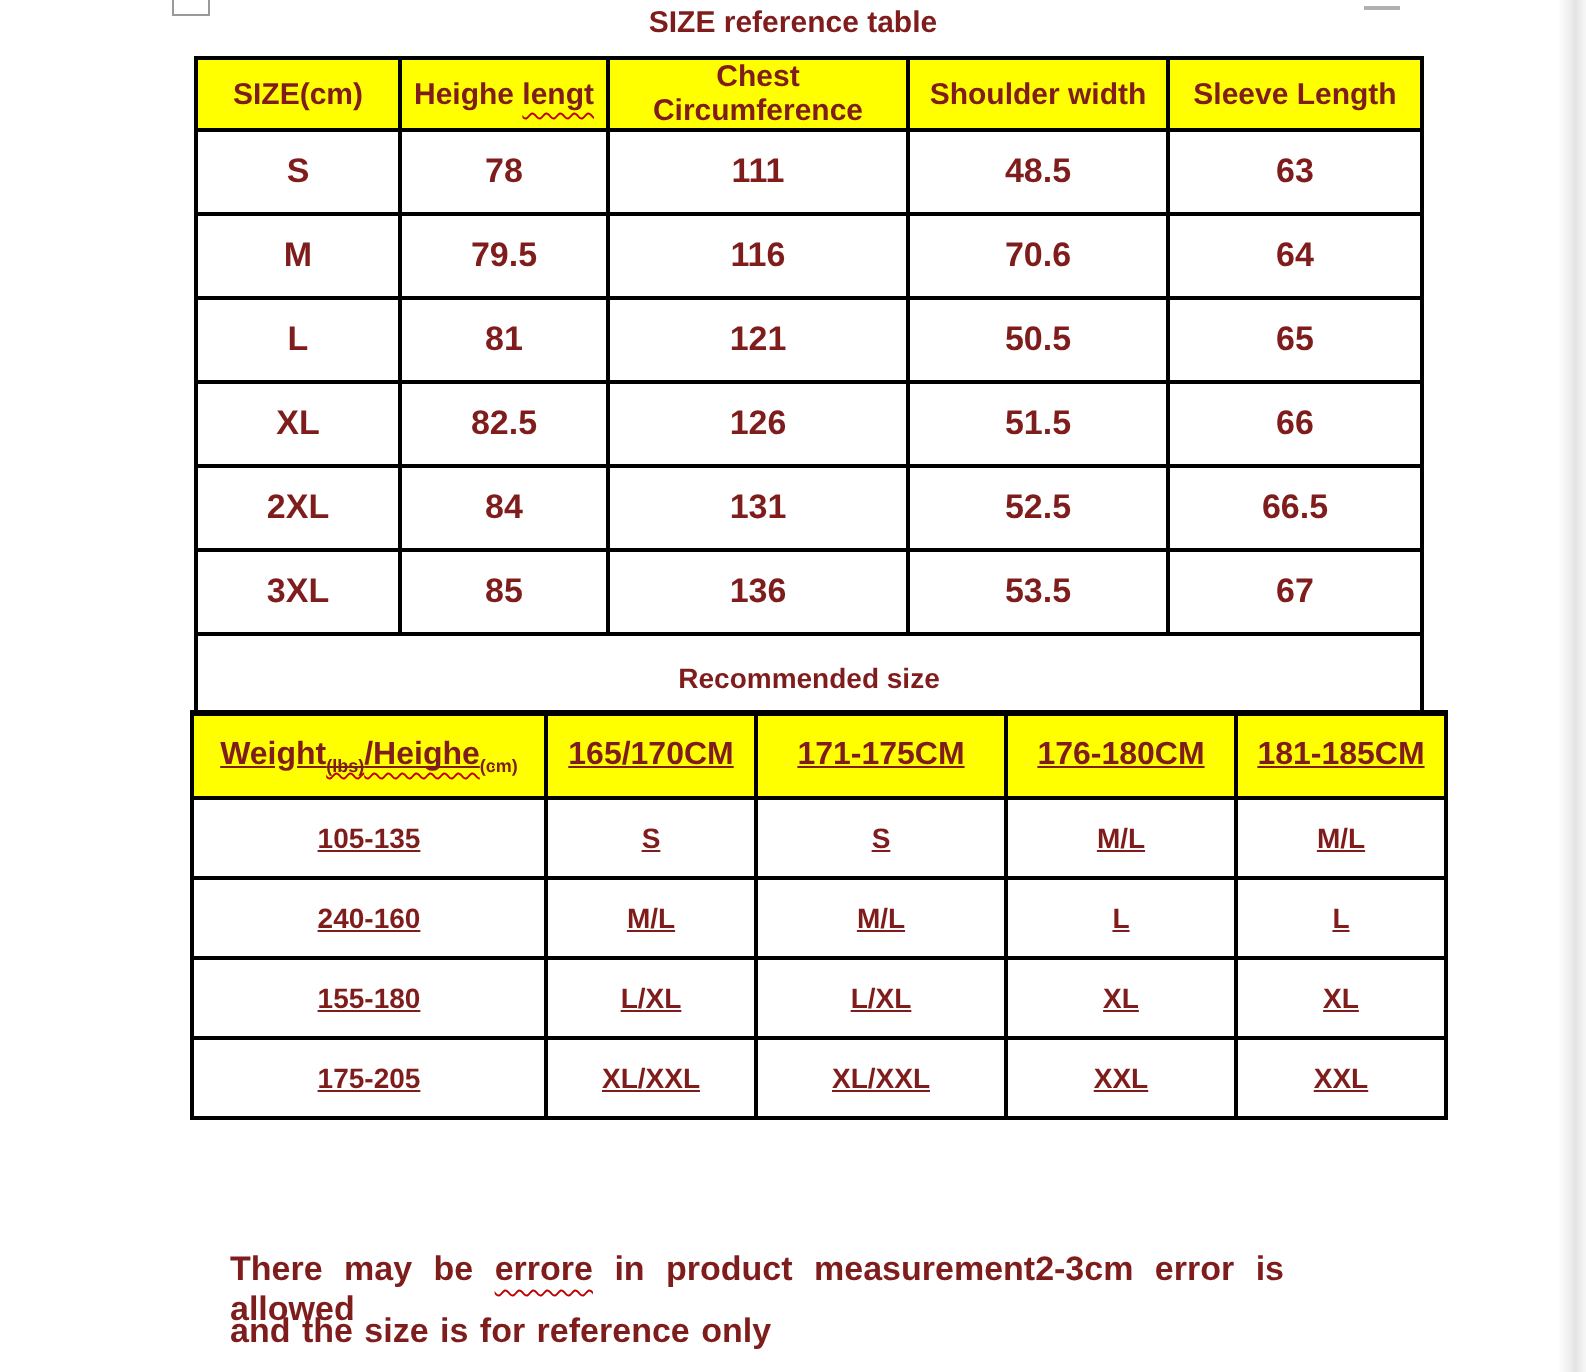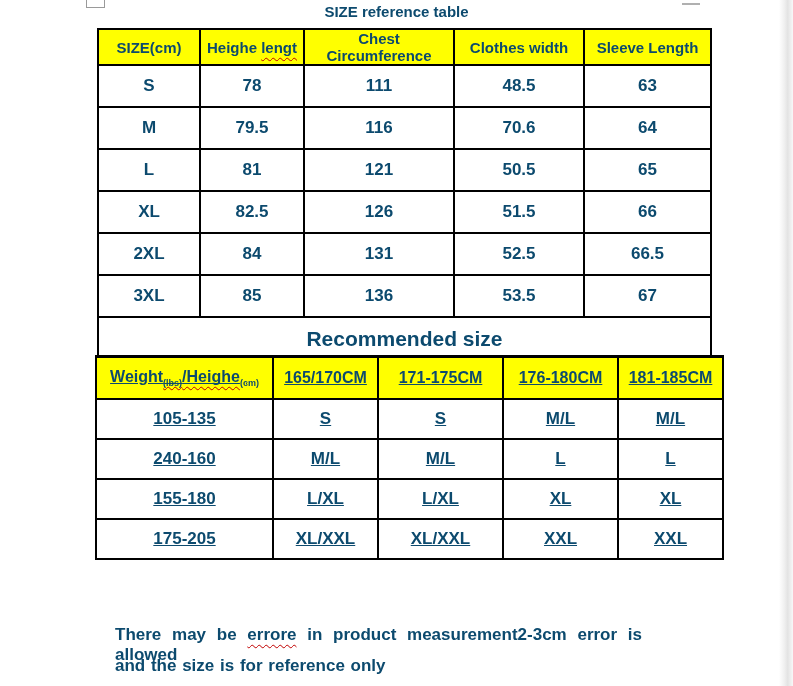--- a/index.html
+++ b/index.html
@@ -3,21 +3,21 @@
 <meta charset="utf-8">
 <style>
   html, body { margin: 0; padding: 0; background: #ffffff; }
   .page {
     position: relative;
     width: 793px;
     height: 686px;
     background: #ffffff;
     font-family: "Liberation Sans", sans-serif;
     font-weight: bold;
-    color: #0c4a6e;
+    color: #7f1d1d;
     overflow: hidden;
   }
   .page-title {
     position: absolute;
     top: 3px;
     left: 0;
     width: 793px;
     text-align: center;
     font-size: 15px;
   }
@@ -25,24 +25,24 @@
   td, th {
     border: 2px solid #000000;
     text-align: center;
     vertical-align: middle;
     padding: 0;
     overflow: hidden;
   }
   .size-table { position: absolute; left: 97px; top: 28px; }
   .size-table .hdr td { background: #ffff00; font-size: 15px; height: 32px; }
   .size-table .data td { font-size: 17px; height: 40px; }
-  .size-table .recommended td { font-size: 21px; height: 41px; }
+  .size-table .recommended td { font-size: 14px; height: 41px; }
   .fit-table { position: absolute; left: 95px; top: 355px; text-decoration: underline; }
   .fit-table .hdr td { background: #ffff00; font-size: 16px; height: 40px; border-top-width: 3px; }
-  .fit-table .data td { font-size: 17px; height: 38px; }
+  .fit-table .data td { font-size: 14px; height: 38px; }
   .sub { font-size: 9px; vertical-align: -4px; font-weight: bold; }
   .squiggle {
     text-decoration: underline wavy #c00000;
     text-decoration-thickness: 1px;
     text-underline-offset: 4px;
     text-decoration-skip-ink: none;
   }
   .notes { position: absolute; left: 115px; width: 600px; font-size: 17px; }
   .note-line-1 { top: 625px; word-spacing: 6px; }
   .note-line-2 { top: 656px; word-spacing: 1px; }
@@ -76,21 +76,21 @@
         <col style="width:104px">
         <col style="width:150px">
       <col style="width:130px">
         <col style="width:127px">
     </colgroup>
     <tbody>
         <tr class="hdr">
       <td>SIZE(cm)</td>
       <td><span>Heighe </span><span class="squiggle">lengt</span></td>
       <td>Chest Circumference</td>
-      <td>Clothes width</td>
+      <td>Shoulder width</td>
       <td>Sleeve Length</td>
     </tr>
     <tr class="data">
       <td>S</td>
       <td>78</td>
       <td>111</td>
       <td>48.5</td>
       <td>63</td>
     </tr>
     <tr class="data">

